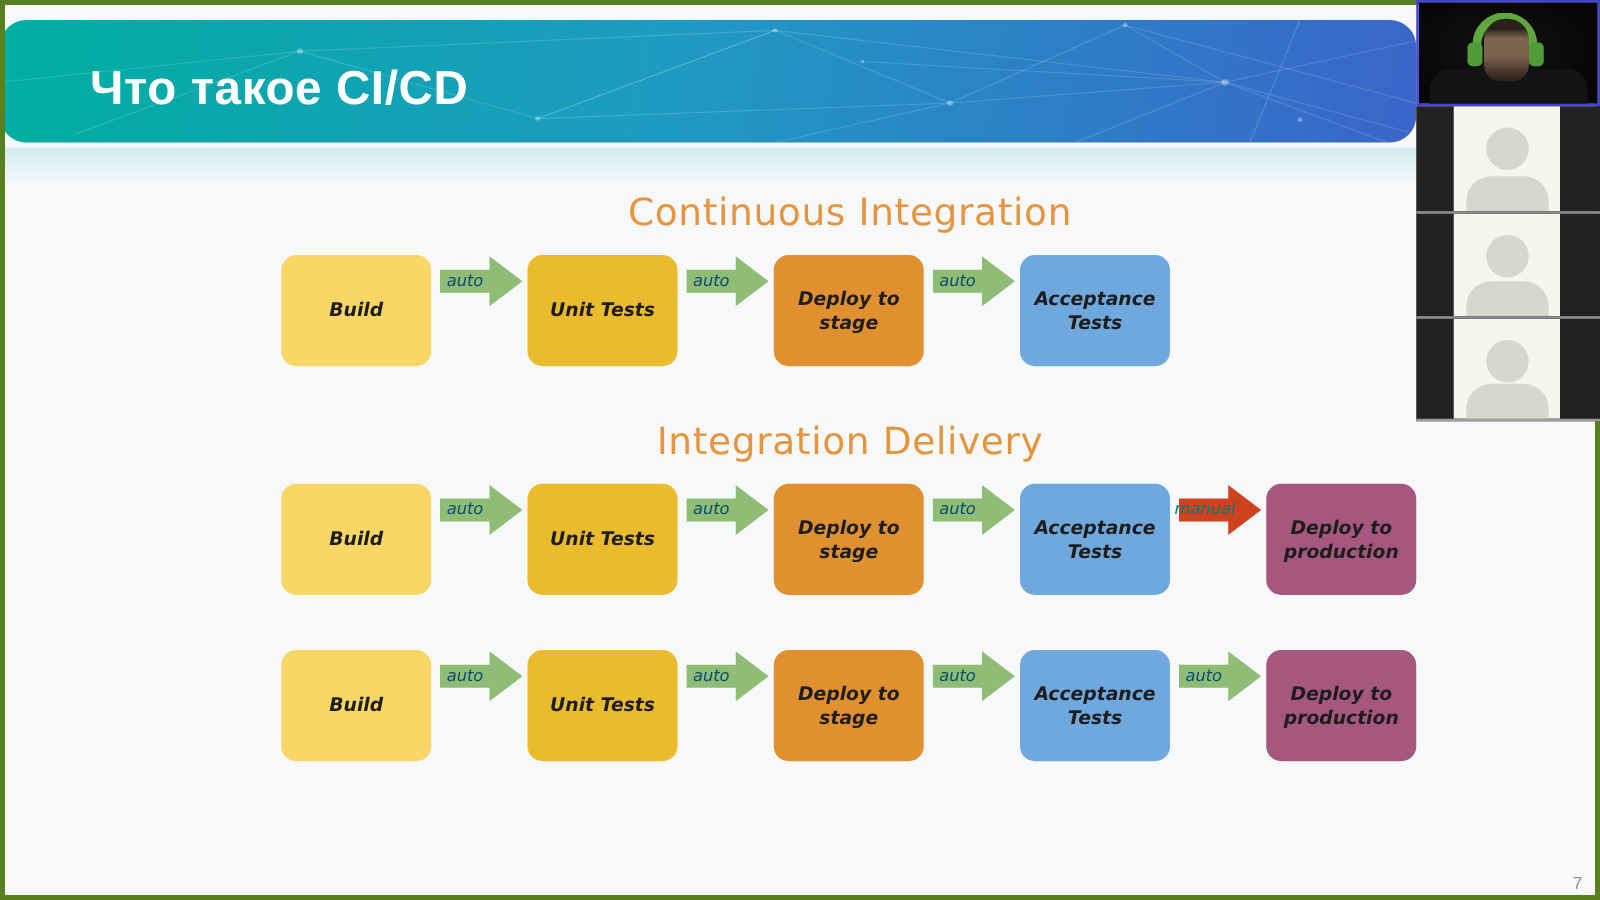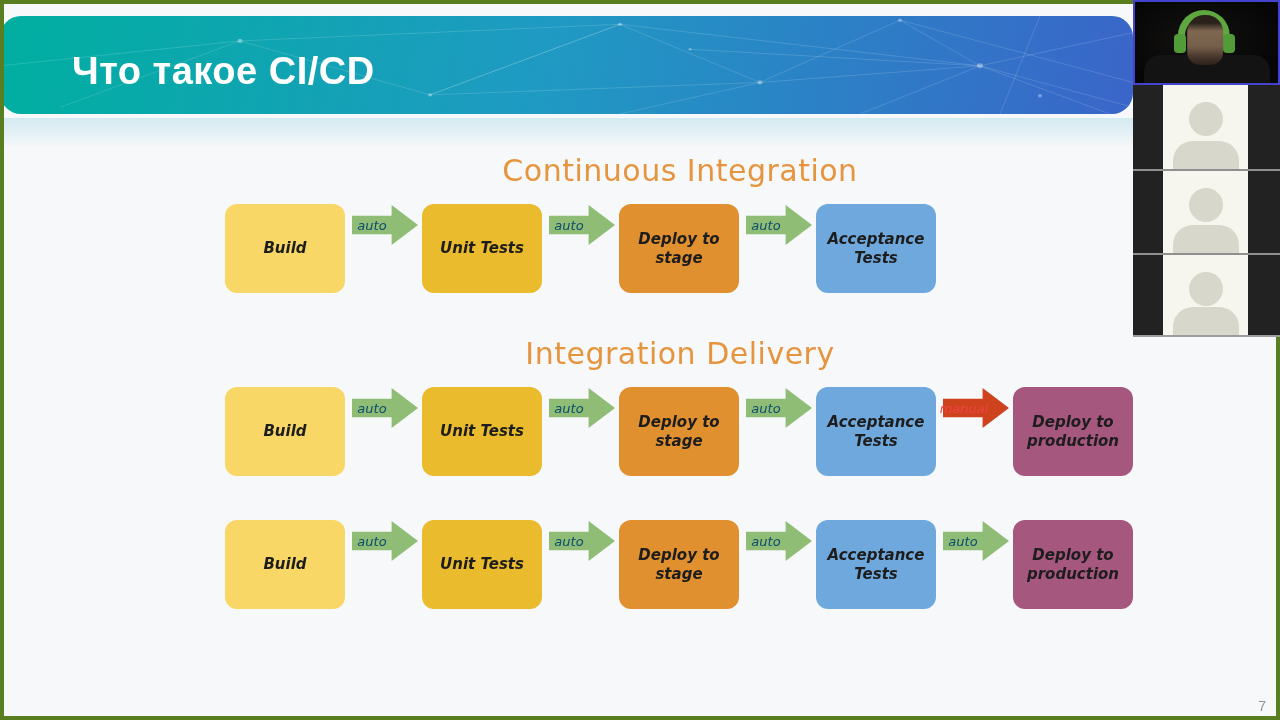--- a/index.html
+++ b/index.html
@@ -52,21 +52,21 @@
   .arrow { flex:none; position:relative; width:77px; height:42px; }
   .arrow::before {
     content:""; position:absolute; left:7px; right:4px; top:1px; bottom:1px;
     background:var(--ac,#8fbd75);
     clip-path:polygon(0 27%,60% 27%,60% 0,100% 50%,60% 100%,60% 73%,0 73%);
   }
   .arrow-label {
     position:absolute; left:6px; width:42px; top:50%; transform:translateY(-50%);
     text-align:center; font-size:13px; color:#0c4a6e; z-index:1;
   }
-  .arrow-label.manual { left:3px; width:50px; color:#ef4444; }
+  .arrow-label.manual { left:3px; width:50px; color:#0f766e; }
 
   #page-number {
     position:absolute; right:14px; bottom:6px; z-index:3;
     font-size:14px; color:#8d9298; font-family:"Liberation Sans",sans-serif;
   }
 
   
   #sidebar { position:absolute; top:0; right:0; width:147px; z-index:20; }
   .video-tile {
     position:relative; width:147px; height:85px; overflow:hidden;

